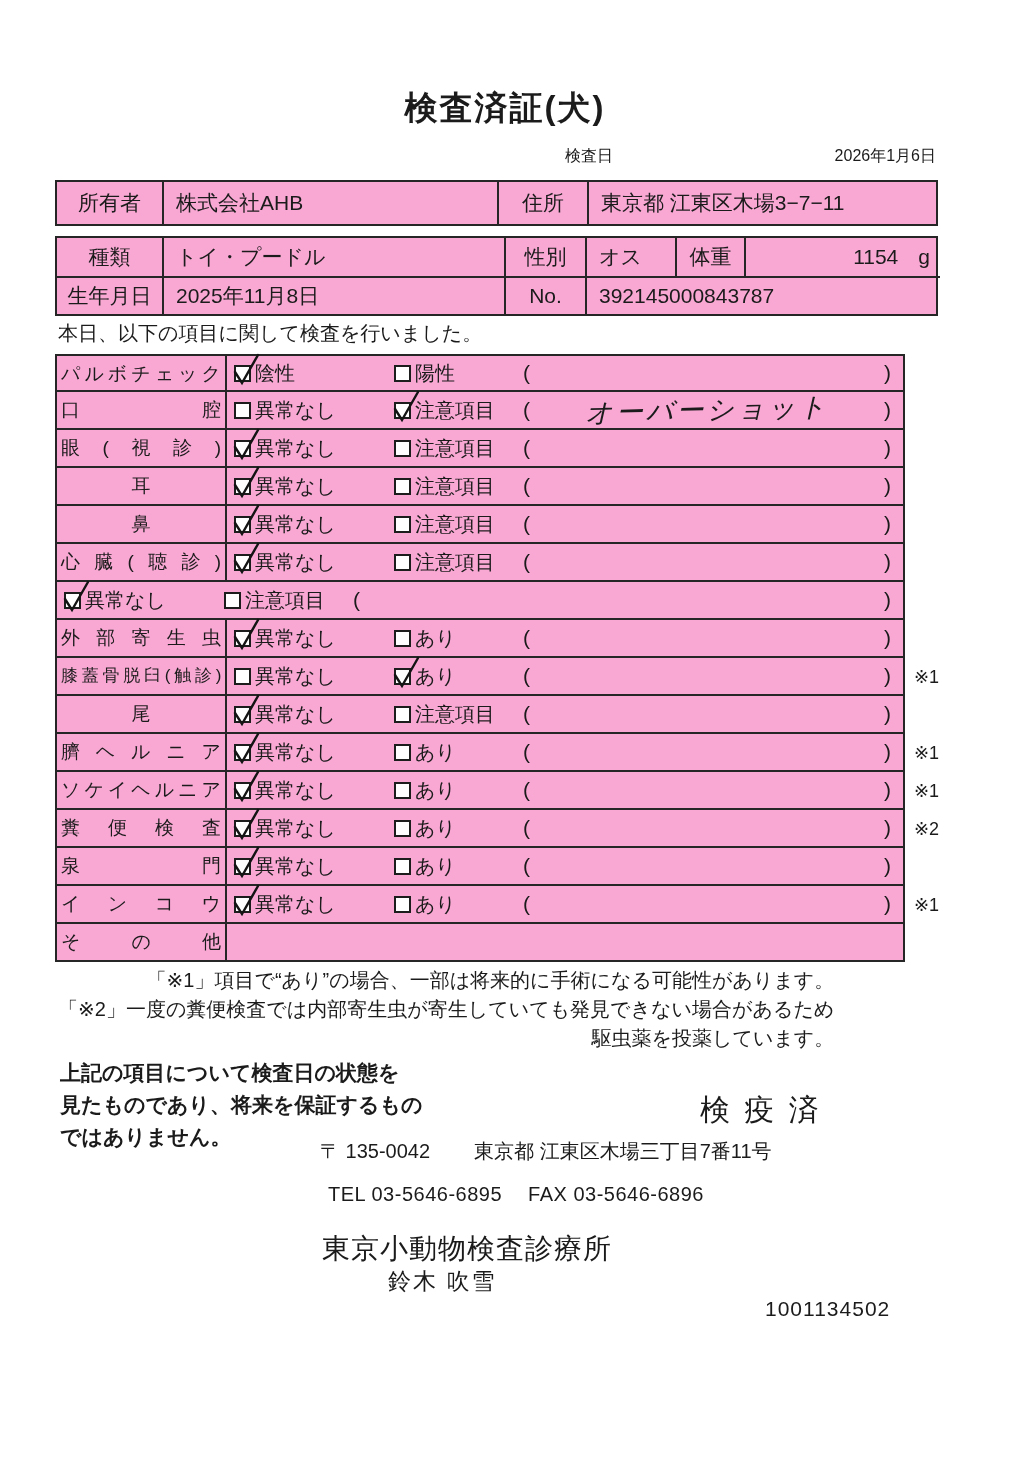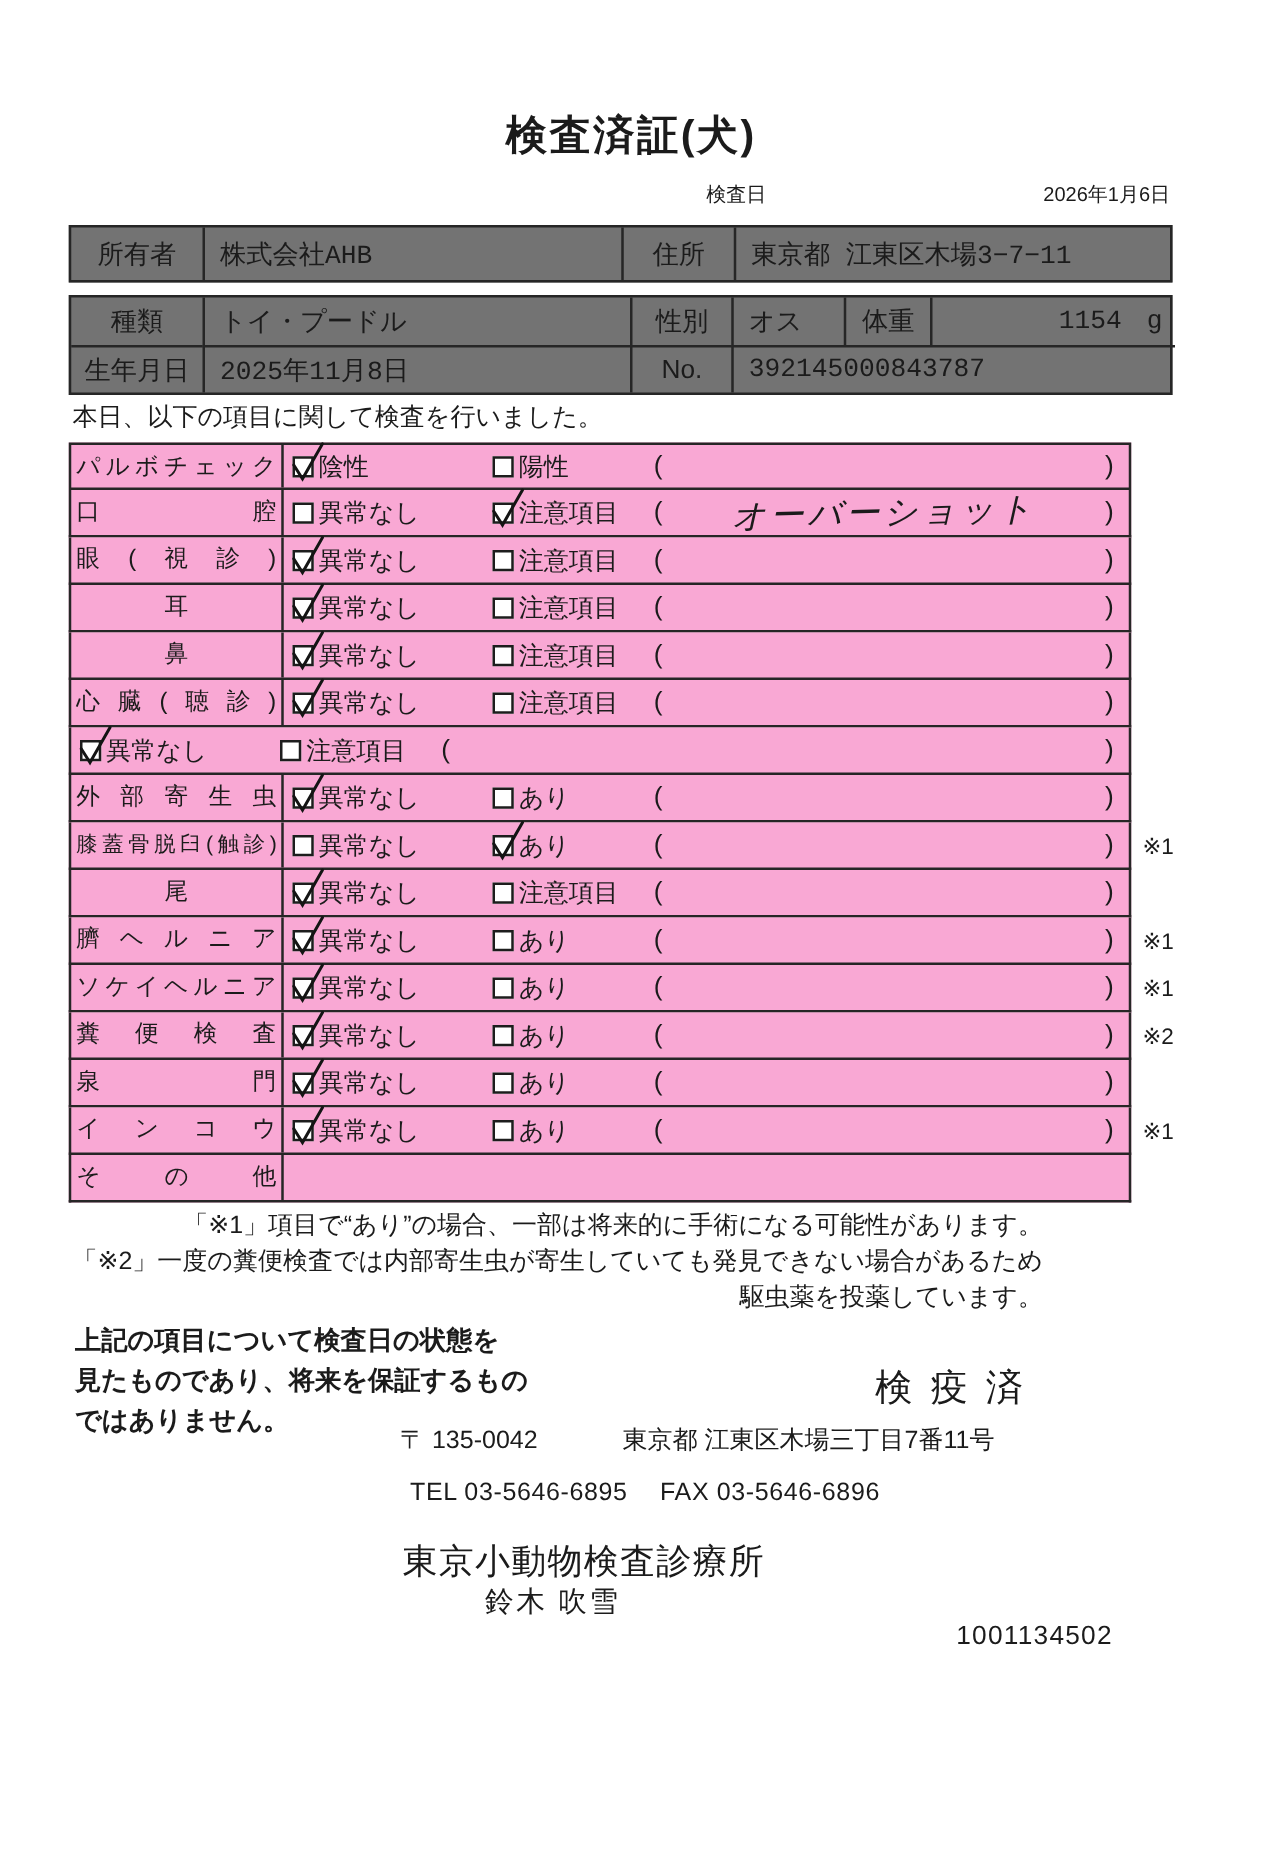--- a/index.html
+++ b/index.html
@@ -12,24 +12,24 @@
 
   .title {
     position:absolute; top:86px; left:0; width:1010px; text-align:center;
     font-size:33px; font-weight:600; letter-spacing:2px;
   }
 
   .date-row { position:absolute; top:146px; left:55px; width:883px; height:30px; font-size:16px; }
   .date-label { position:absolute; left:510px; top:0; }
   .date-value { position:absolute; right:2px; top:0; }
 
-  .grid { position:absolute; left:55px; border:2px solid #262626; box-sizing:border-box; display:grid; background:#737373; }
+  .grid { position:absolute; left:55px; border:2px solid #262626; box-sizing:border-box; display:grid; background:#f9a8d4; }
   .cell { box-sizing:border-box; display:flex; align-items:center; font-size:21px; overflow:hidden; white-space:nowrap; }
   .cell.lab { justify-content:center; padding:0 4px; }
-  .cell.val { justify-content:flex-start; padding:0 12px;font-family:Liberation Mono, monospace; }
+  .cell.val { justify-content:flex-start; padding:0 12px; }
   .bl { border-left:2px solid #262626; }
   .bt { border-top:2px solid #262626; }
 
   .owner-grid { top:180px; width:883px; height:46px; grid-template-columns:105px 335px 90px 353px; grid-auto-rows:42px; }
   .dog-grid   { top:236px; width:883px; height:80px; grid-template-columns:105px 342px 81px 90px 69px 196px; grid-auto-rows:38px; }
   .cell.weight { justify-content:flex-end; gap:20px; padding-right:10px; }
   .span3 { grid-column: span 3; }
 
   .intro { position:absolute; top:320px; left:58px; font-size:20px; }
 
@@ -71,21 +71,21 @@
   .footnotes { position:absolute; top:966px; left:58px; font-size:20px;text-align:right; }
   .fn-line { line-height:29px; white-space:nowrap; }
   .fn-line.indent { padding-left:48px; }
 
   .disclaimer { position:absolute; top:1057px; left:60px; font-size:21px; font-weight:700; }
   .dc-line { line-height:32px; white-space:nowrap; }
 
   .stamp { position:absolute; top:1090px; left:700px; font-size:30px; letter-spacing:3px; white-space:nowrap; }
 
   .postal-line { position:absolute; top:1138px; left:320px; font-size:20px; white-space:nowrap; }
-  .postal-line .addr { margin-left:68px; }
+  .postal-line .addr { margin-left:44px; }
 
   .tel-line { position:absolute; top:1183px; left:328px; font-size:20px; letter-spacing:0.5px; white-space:nowrap; }
   .tel-line .fax { margin-left:26px; }
 
   .clinic-name { position:absolute; top:1230px; left:322px; font-size:28px; letter-spacing:1px; white-space:nowrap; }
   .vet-name { position:absolute; top:1266px; left:388px; font-size:23px; letter-spacing:2px; white-space:nowrap; }
   .serial { position:absolute; top:1297px; left:765px; font-size:21px; letter-spacing:1px; }
 </style>
 </head>
 <body>

